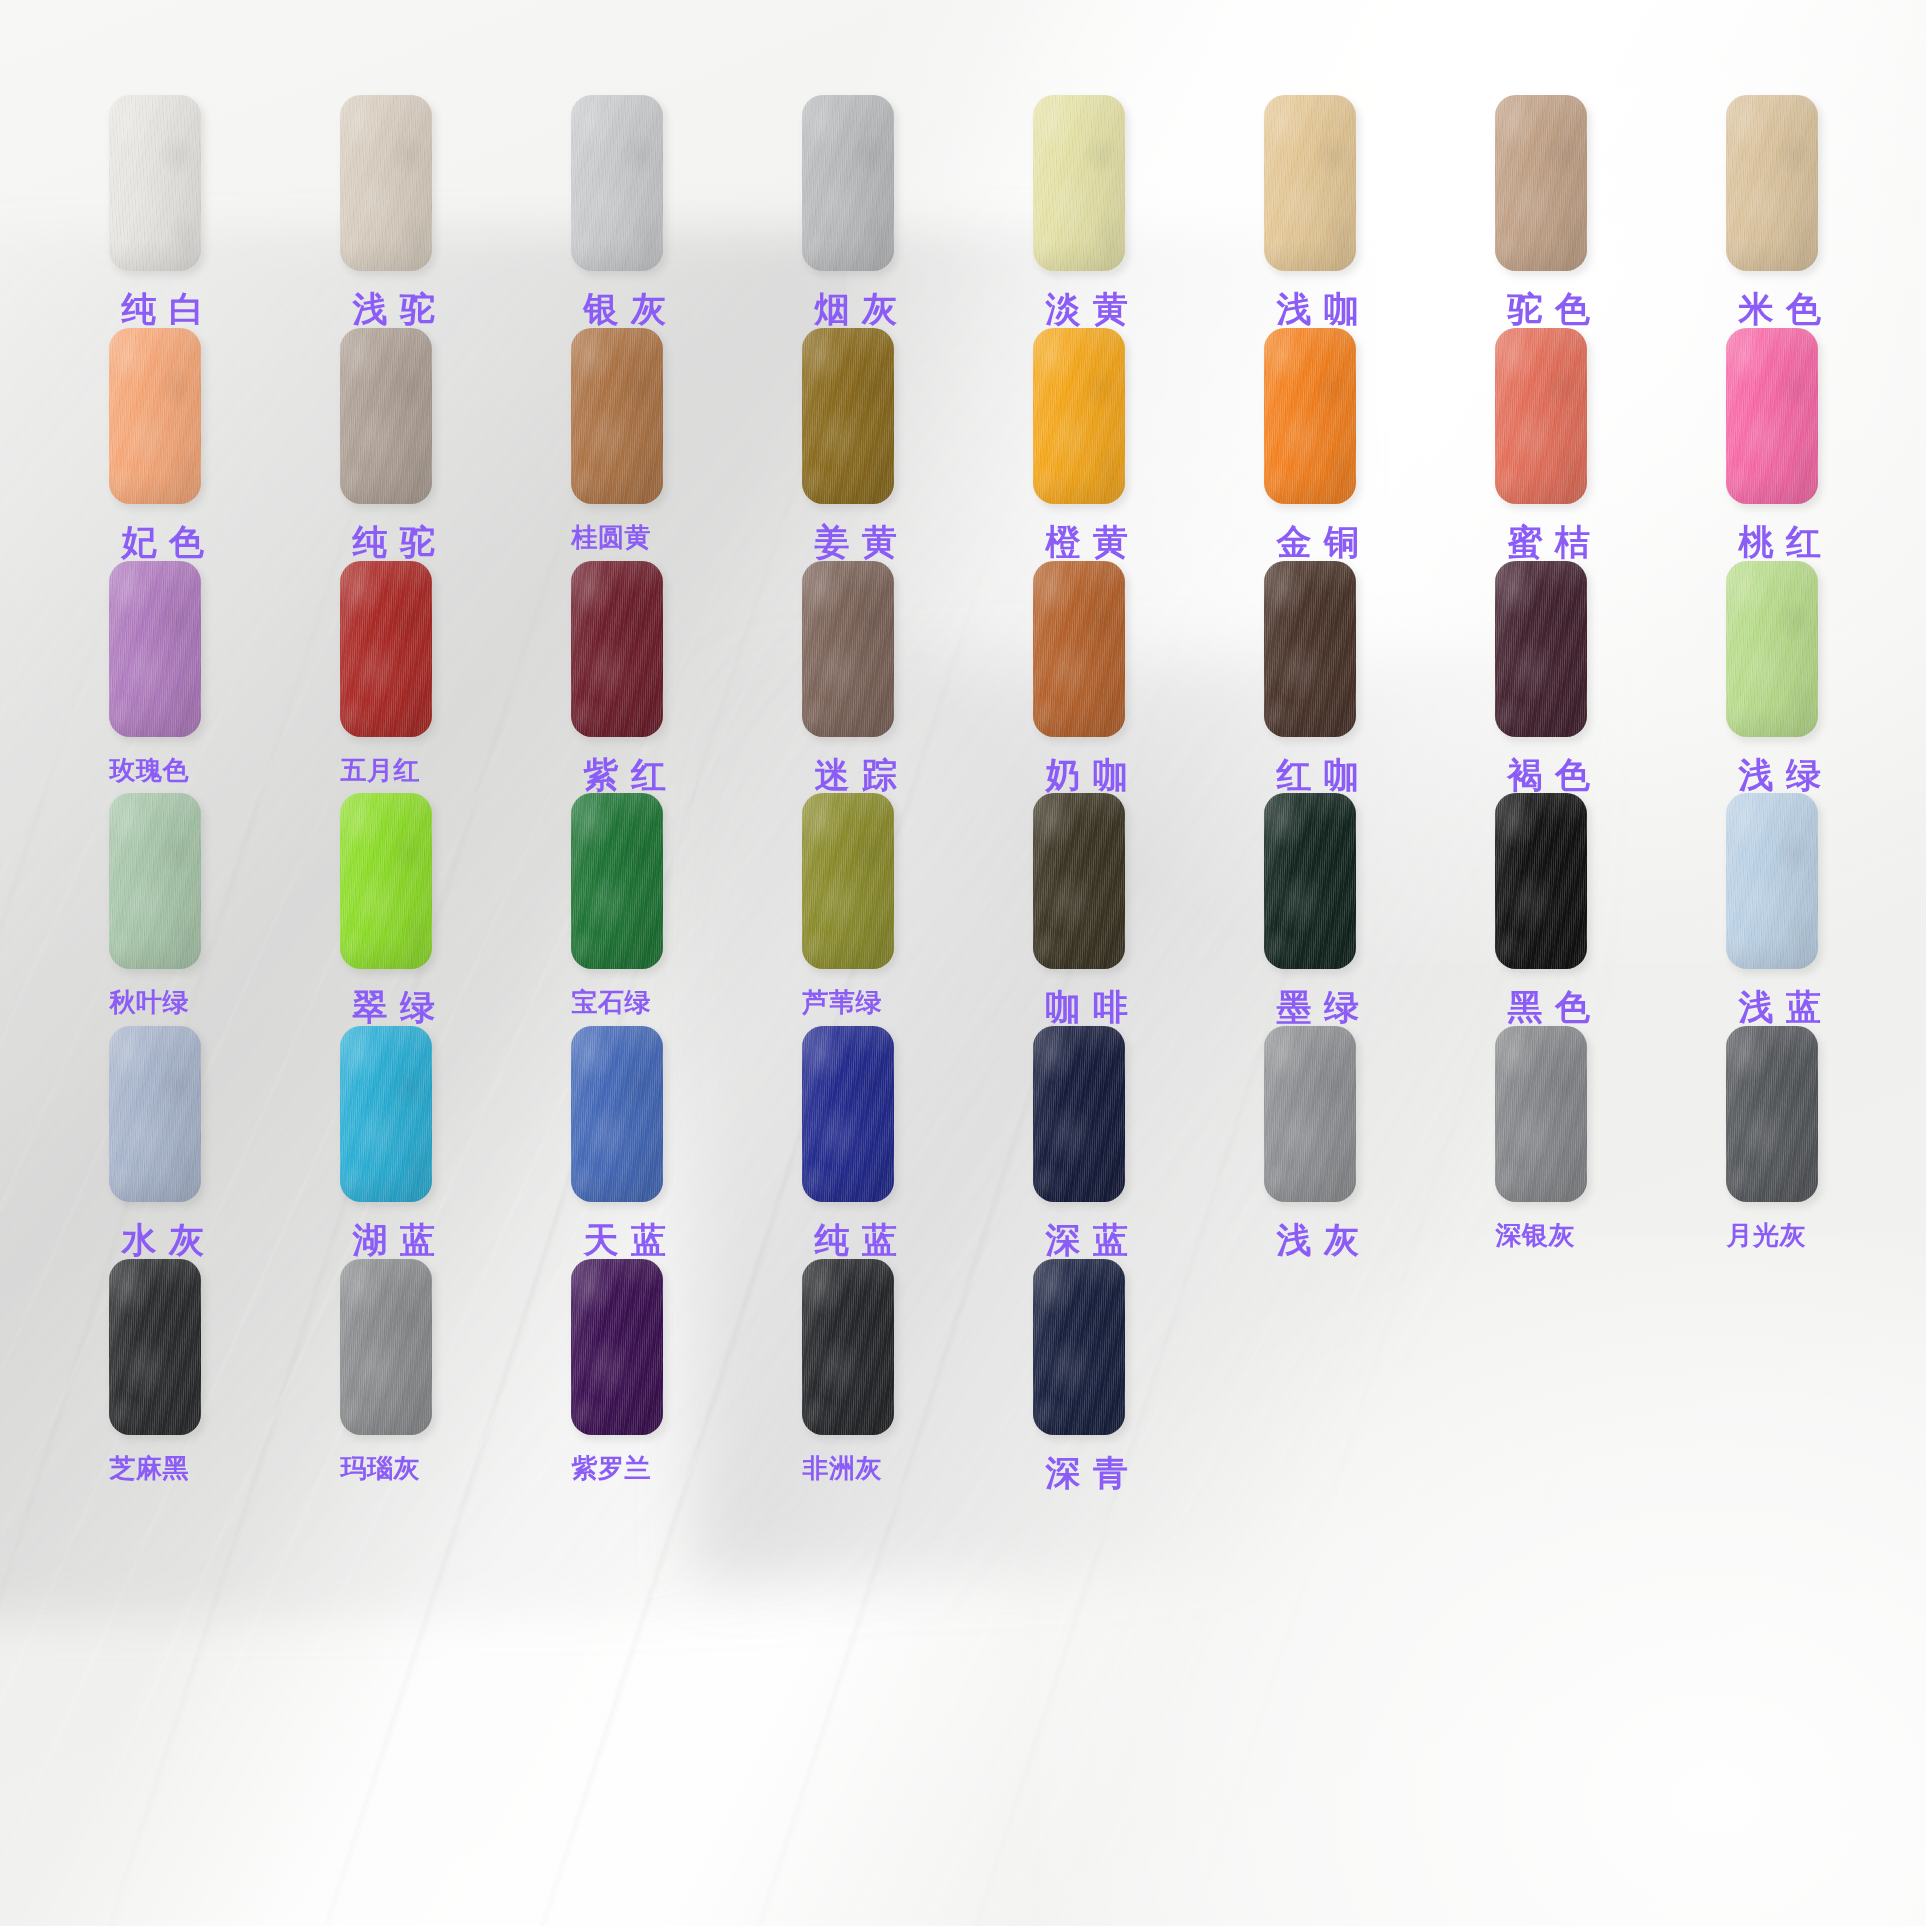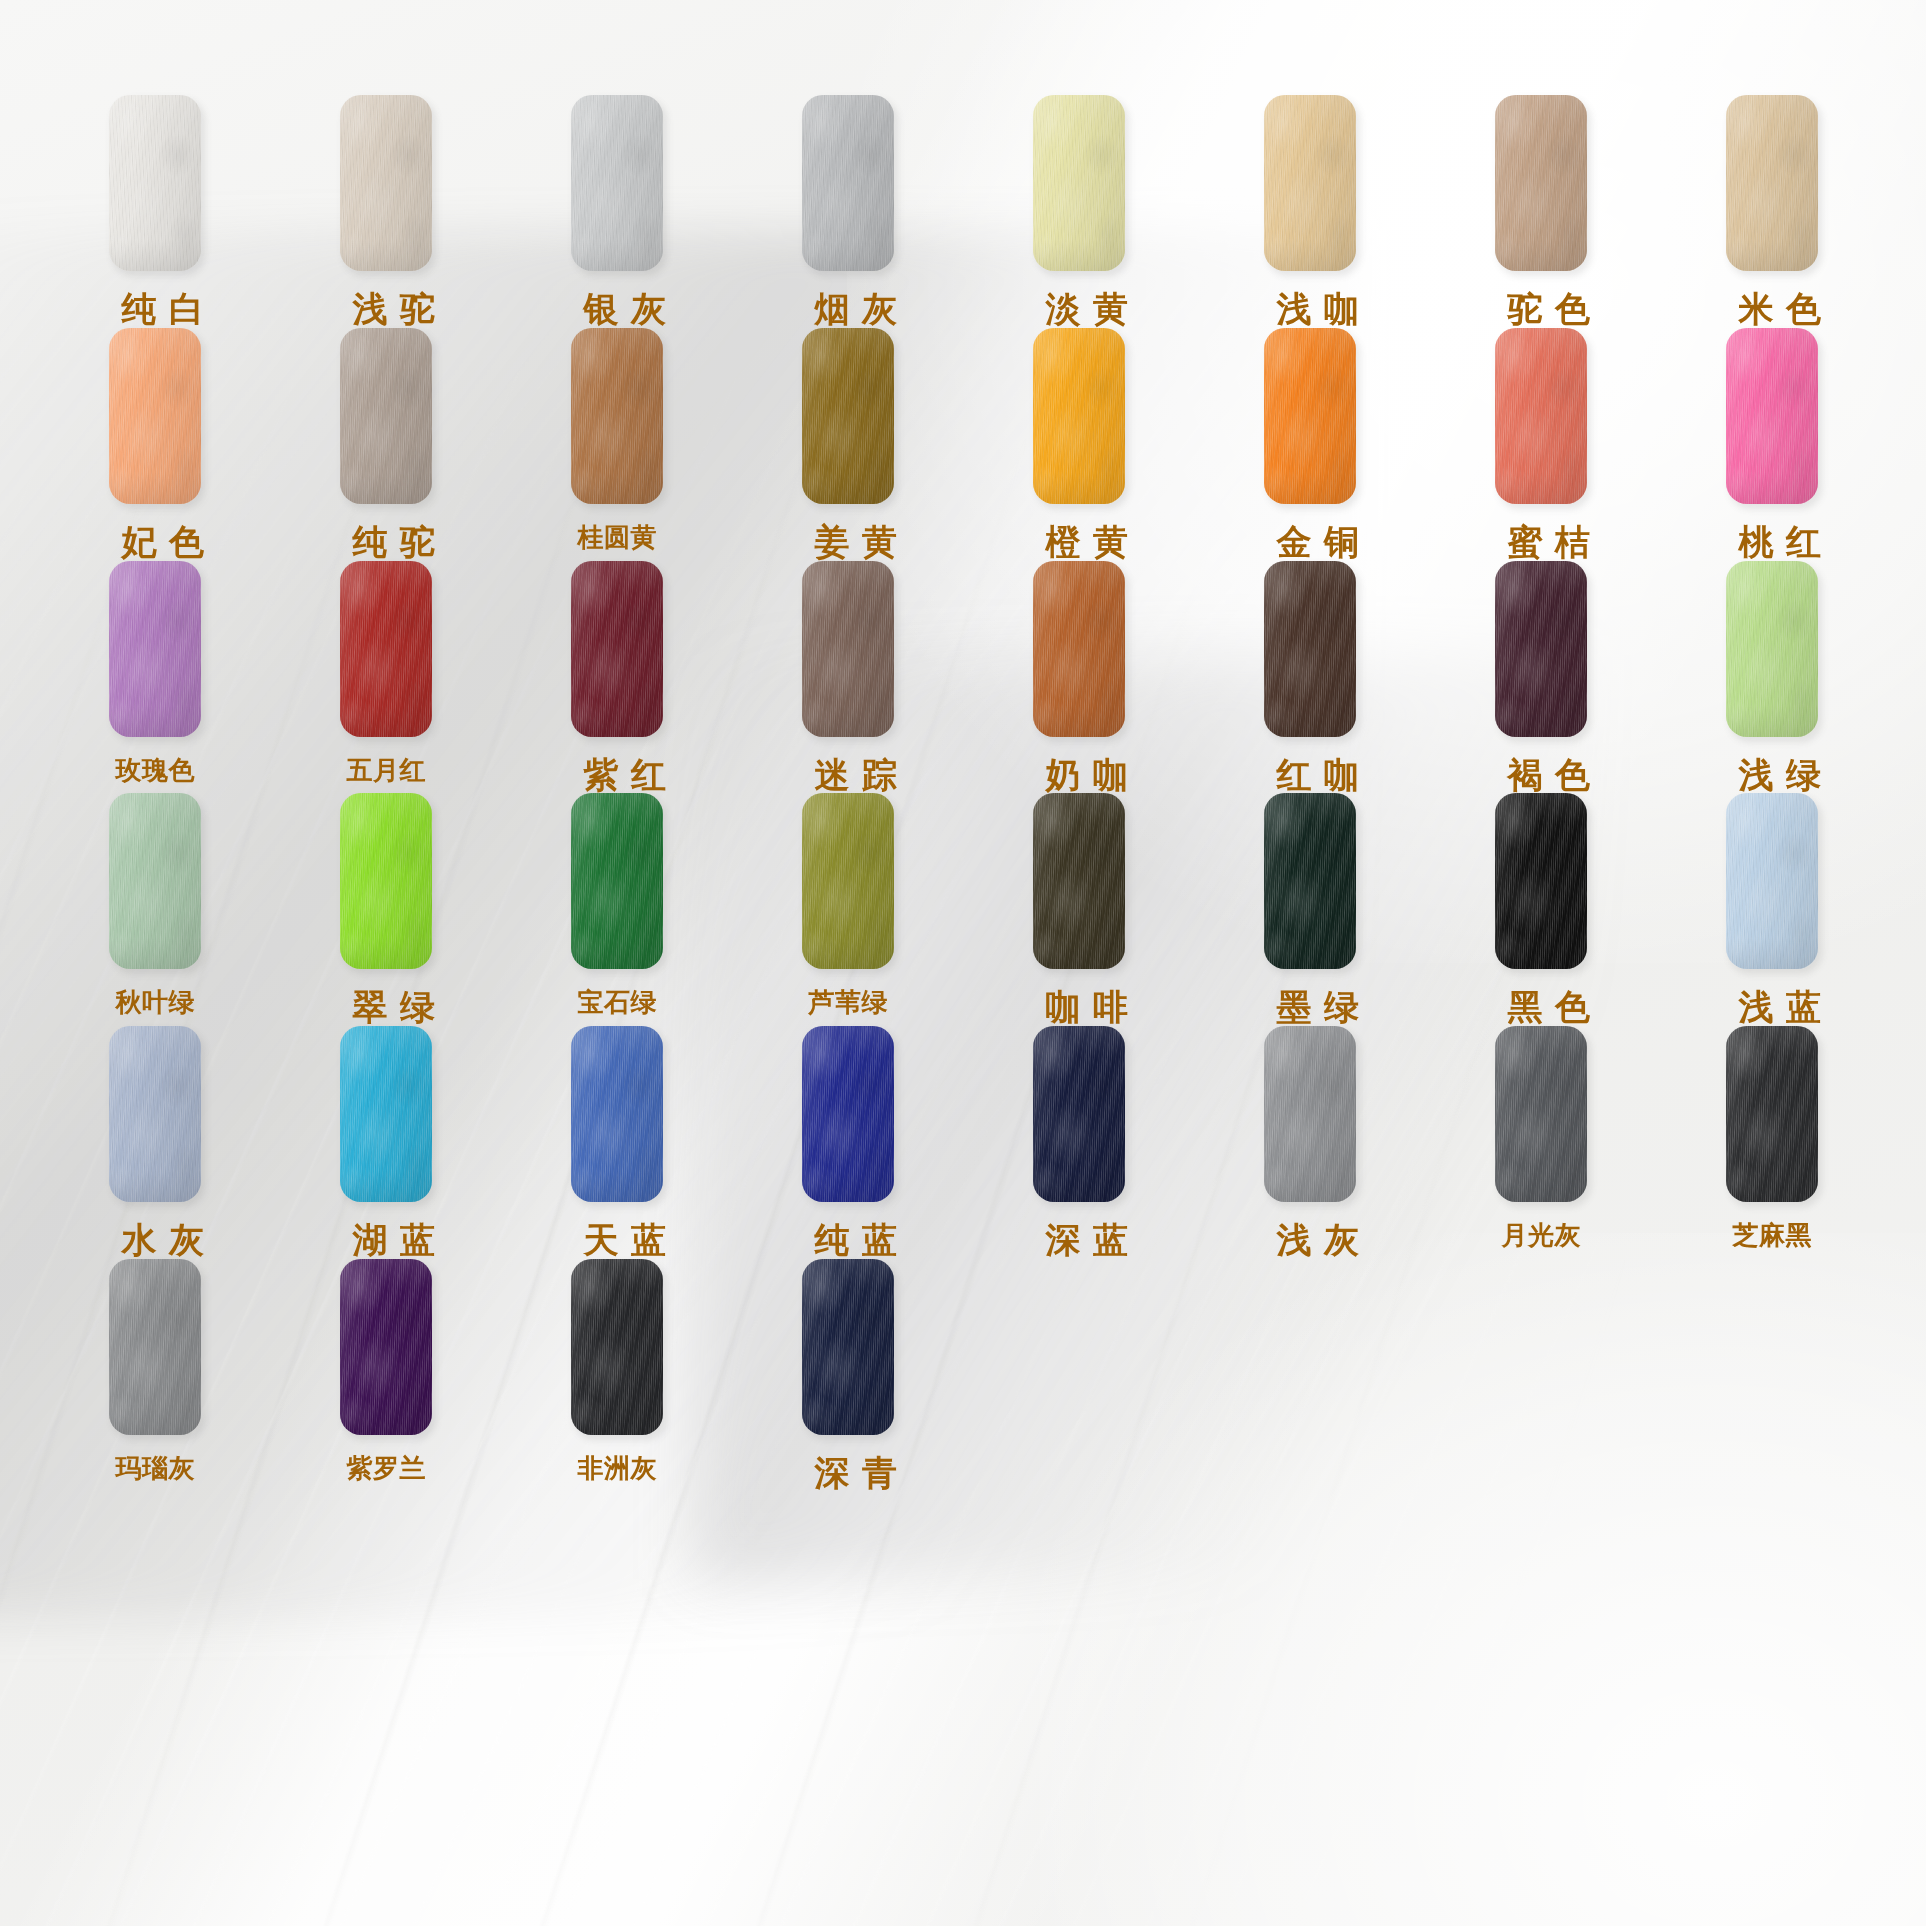--- a/index.html
+++ b/index.html
@@ -147,24 +147,24 @@
   }
   .chip-shade {
     position: absolute;
     inset: 0;
     background:
       linear-gradient(100deg, rgba(255,255,255,0.16) 0%, rgba(255,255,255,0.00) 30%, rgba(0,0,0,0.05) 72%, rgba(0,0,0,0.10) 100%),
       linear-gradient(180deg, rgba(255,255,255,0.10) 0%, rgba(255,255,255,0) 18%, rgba(0,0,0,0) 82%, rgba(0,0,0,0.07) 100%);
   }
   .chip-label {
     margin-top: 20px;
-    text-align: center;
+    text-align: left;
     font-size: 35px;
     font-weight: 700;
-    color: #a16207;
+    color: #8b5cf6;
     line-height: 1.05;
     white-space: nowrap;
   }
   .chip-label.len2 { letter-spacing: 12.5px; text-indent: 12.5px; }
   .chip-label.len3 { letter-spacing: 0.5px; text-indent: 0.5px; font-size: 26px; }
 </style>
 </head>
 <body>
 
 <div id="page">
@@ -590,20 +590,31 @@
             <div class="chip-fibre"></div>
             <div class="chip-mottle"></div>
             <div class="chip-shade"></div>
           </div>
         </div>
         <div class="chip-label len2">浅灰</div>
       </div>
       <div class="cell">
         <div class="chip-wrap">
           <div class="chip">
+            <div class="chip-base" style="background-color: rgb(133, 135, 138);"></div>
+            <div class="chip-fibre"></div>
+            <div class="chip-mottle"></div>
+            <div class="chip-shade"></div>
+          </div>
+        </div>
+        <div class="chip-label len3">深银灰</div>
+      </div>
+      <div class="cell">
+        <div class="chip-wrap">
+          <div class="chip">
             <div class="chip-base" style="background-color: rgb(85, 88, 92);"></div>
             <div class="chip-fibre"></div>
             <div class="chip-mottle"></div>
             <div class="chip-shade"></div>
           </div>
         </div>
         <div class="chip-label len3">月光灰</div>
       </div>
       <div class="cell">
         <div class="chip-wrap">

